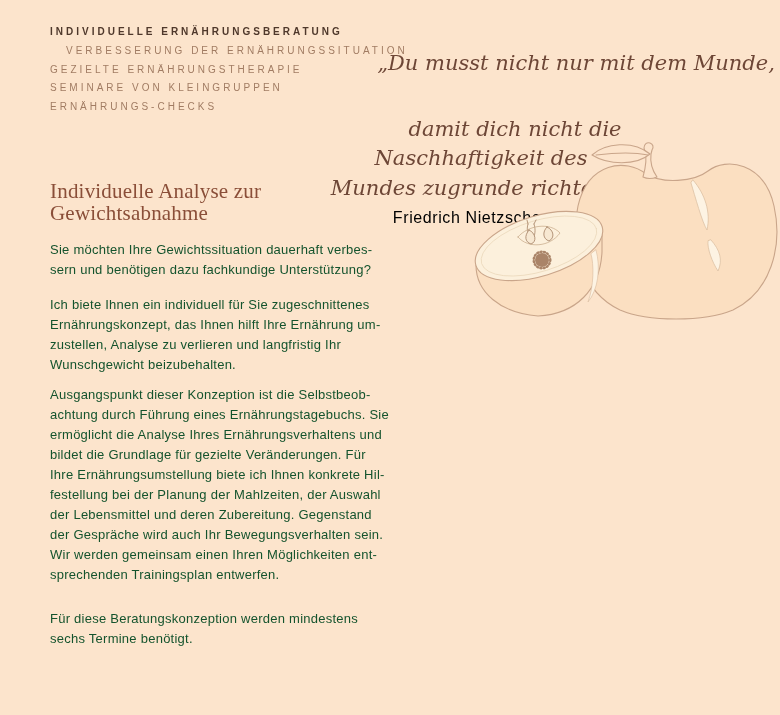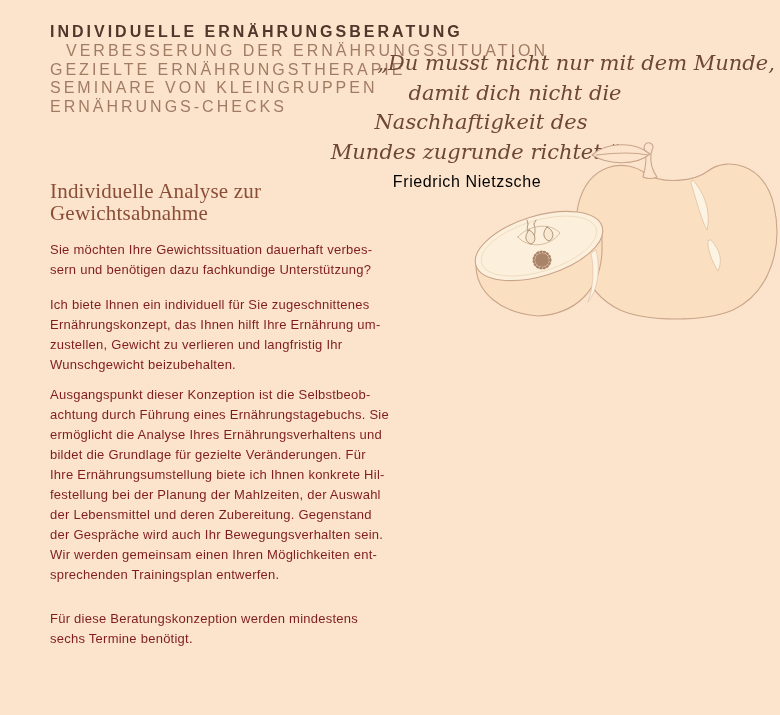--- a/index.html
+++ b/index.html
@@ -6,58 +6,58 @@
   body{
     width:780px;height:715px;position:relative;overflow:hidden;
     background:#fce4cc;
     font-family:"Liberation Sans",sans-serif;
   }
   
   .nav{
     position:absolute;left:50px;top:23px;width:360px;
   }
   .nav-item{
-    font-size:16px;line-height:18.8px;letter-spacing:3px;
+    font-size:10px;line-height:18.8px;letter-spacing:3px;
     color:#a17c63;white-space:nowrap;cursor:pointer;
     font-family:"Liberation Sans",sans-serif;
   }
   .nav-item.active{color:#4f382b;font-weight:700;}
   .nav-item.indent{padding-left:16px;}
   
   .quote{
     position:absolute;left:359px;top:49px;width:430px;
     font-family:"DejaVu Serif",serif;font-style:italic;
     font-size:21px;line-height:29.5px;color:#6d4636;
     text-align:center;
   }
   .quote .ql{white-space:nowrap;}
   .quote .q0{transform:translateX(2px);}
   .quote .q1{transform:translateX(-48px);}
-  .quote .q2{transform:translateX(-59px);}
+  .quote .q2{transform:translateX(-59px);margin-top:36px;}
   .quote .q3{transform:translateX(-93px);}
   .quote .q4{transform:translateX(-99px);}
   .quote .attribution{
     font-family:Liberation Sans, sans-serif;font-style:normal;
     font-size:16px;letter-spacing:0.6px;color:#000000;
     transform:translateX(-107px);
   }
   
   .heading{
     position:absolute;left:50px;top:180px;width:320px;
     font-family:"Liberation Serif",serif;
     font-size:21px;line-height:22px;letter-spacing:0.2px;
     color:#8a4e38;white-space:pre-line;
   }
   
   .copy{
     position:absolute;left:50px;top:240px;width:360px;
   }
   .copy p{
     margin:0;font-size:13px;line-height:20px;letter-spacing:0.25px;
-    color:#7f1d1d;white-space:pre-line;
+    color:#14532d;white-space:pre-line;
   }
   .copy p.p1{margin-bottom:15px;}
   .copy p.p2{margin-bottom:10px;}
   .copy p.p3{margin-bottom:24px;}
   
   .apple-art{position:absolute;left:450px;top:132px;width:330px;height:195px;}
 </style>
 </head>
 <body>
 
@@ -78,21 +78,21 @@
 </div>
 
 <h1 class="heading" style="font-weight:normal;margin:0;">Individuelle Analyse zur
 Gewichtsabnahme</h1>
 
 <div class="copy">
   <p class="p1">Sie möchten Ihre Gewichtssituation dauerhaft verbes-
 sern und benötigen dazu fachkundige Unterstützung?</p>
   <p class="p2">Ich biete Ihnen ein individuell für Sie zugeschnittenes
 Ernährungskonzept, das Ihnen hilft Ihre Ernährung um-
-zustellen, Gewicht zu verlieren und langfristig Ihr
+zustellen, Analyse zu verlieren und langfristig Ihr
 Wunschgewicht beizubehalten.</p>
   <p class="p3">Ausgangspunkt dieser Konzeption ist die Selbstbeob-
 achtung durch Führung eines Ernährungstagebuchs. Sie
 ermöglicht die Analyse Ihres Ernährungsverhaltens und
 bildet die Grundlage für gezielte Veränderungen. Für
 Ihre Ernährungsumstellung biete ich Ihnen konkrete Hil-
 festellung bei der Planung der Mahlzeiten, der Auswahl
 der Lebensmittel und deren Zubereitung. Gegenstand
 der Gespräche wird auch Ihr Bewegungsverhalten sein.
 Wir werden gemeinsam einen Ihren Möglichkeiten ent-

